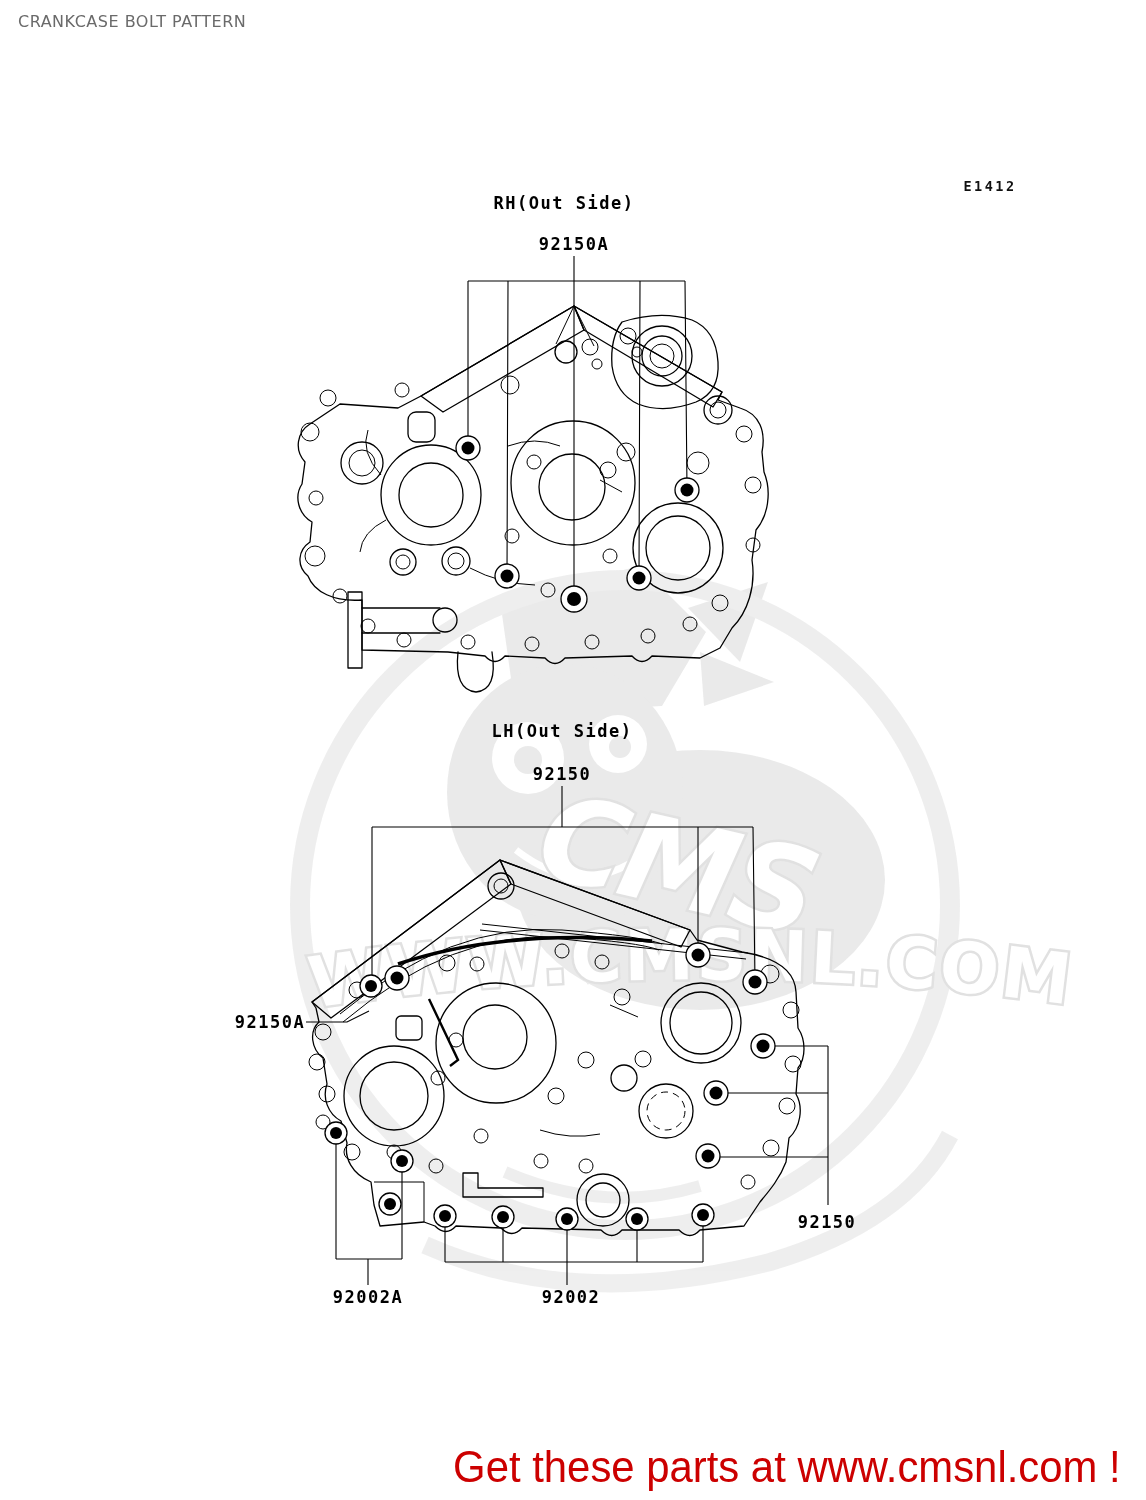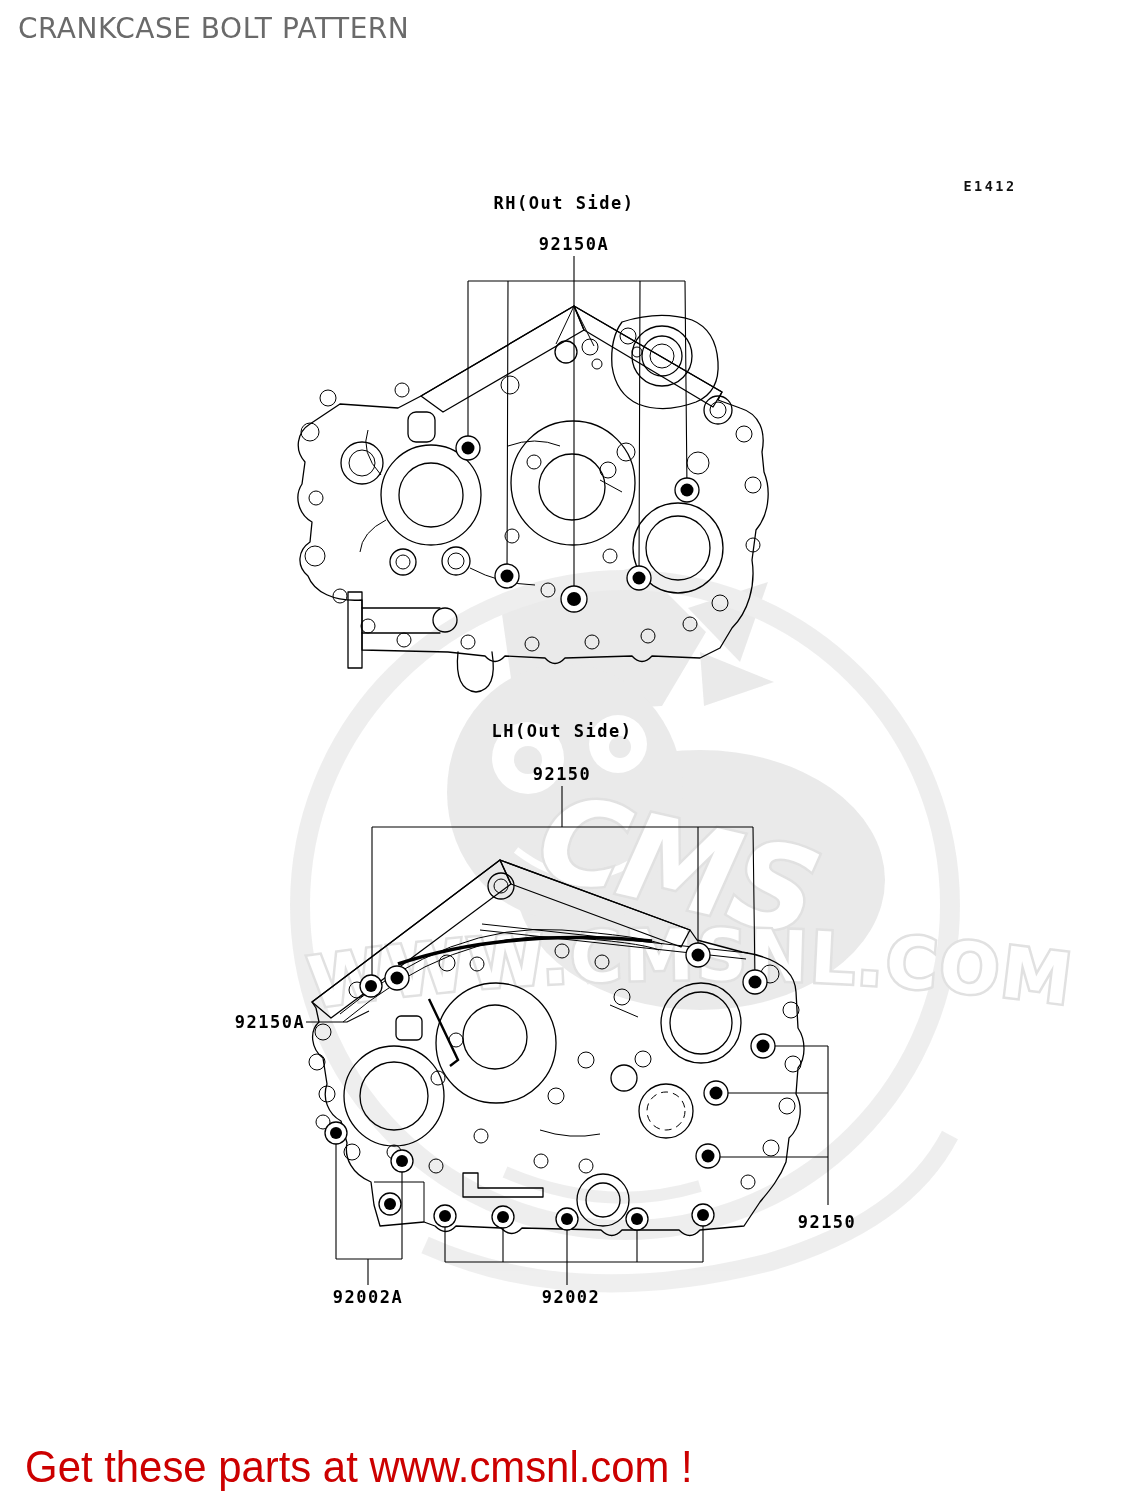--- a/index.html
+++ b/index.html
@@ -1,40 +1,40 @@
 <!DOCTYPE html>
 <html><head>
 <meta charset="utf-8">
 <style>
   html,body{margin:0;padding:0;background:#fff;}
   body{width:1146px;height:1500px;position:relative;overflow:hidden;
        font-family:"Liberation Sans",sans-serif;}
   .page-title{position:absolute;left:18px;top:12px;
-       font-family:"DejaVu Sans",sans-serif;font-size:28px;letter-spacing:.5px;
+       font-family:"DejaVu Sans",sans-serif;font-size:16px;letter-spacing:.5px;
        color:#6a6a6a;white-space:nowrap;}
   .diagram-svg{position:absolute;left:0;top:0;width:1146px;height:1500px;}
   .ln{fill:none;stroke:#000;stroke-width:1.3;stroke-linejoin:round;stroke-linecap:round;}
   .ln2{fill:none;stroke:#000;stroke-width:1;stroke-linejoin:round;}
   .thick{fill:none;stroke:#000;stroke-width:3.5;}
   .rod{fill:none;stroke:#000;stroke-width:2.4;}
   .call{fill:none;stroke:#000;stroke-width:1.1;}
   .ring{fill:#fff;stroke:#000;stroke-width:1.3;}
   .dot{fill:#000;stroke:none;}
   .lbl{font-family:"DejaVu Sans Mono",monospace;font-weight:bold;font-size:17px;
        letter-spacing:1.5px;fill:#000;text-anchor:middle;}
   .lbl-code{font-family:"DejaVu Sans Mono",monospace;font-weight:bold;font-size:13.5px;
        letter-spacing:2.5px;fill:#111;text-anchor:middle;}
   .wm-fill{fill:#e7e7e7;stroke:none;}
   .wm-white{fill:#ffffff;stroke:#dcdcdc;stroke-width:5;paint-order:stroke;}
   .wm-stroke{fill:none;stroke:#ececec;}
   .wm-big{font-family:"DejaVu Sans",sans-serif;font-weight:bold;font-style:italic;
        font-size:118px;letter-spacing:-4px;text-anchor:middle;}
   .wm-url{font-family:"DejaVu Sans",sans-serif;font-weight:bold;font-size:70px;
        letter-spacing:2px;}
-  .footer{position:absolute;left:0;top:1441px;width:1146px;text-align:left;}
+  .footer{position:absolute;left:0;top:1441px;width:1146px;text-align:right;}
   .footer span{display:inline-block;color:#cc0000;font-size:45px;
        transform:scaleX(.93);transform-origin:center;white-space:nowrap;}
 </style>
 </head>
 <body>
 
 <div class="page-title">CRANKCASE BOLT PATTERN</div>
 
 <svg class="diagram-svg" viewBox="0 0 1146 1500" xmlns="http://www.w3.org/2000/svg">
   <defs>

